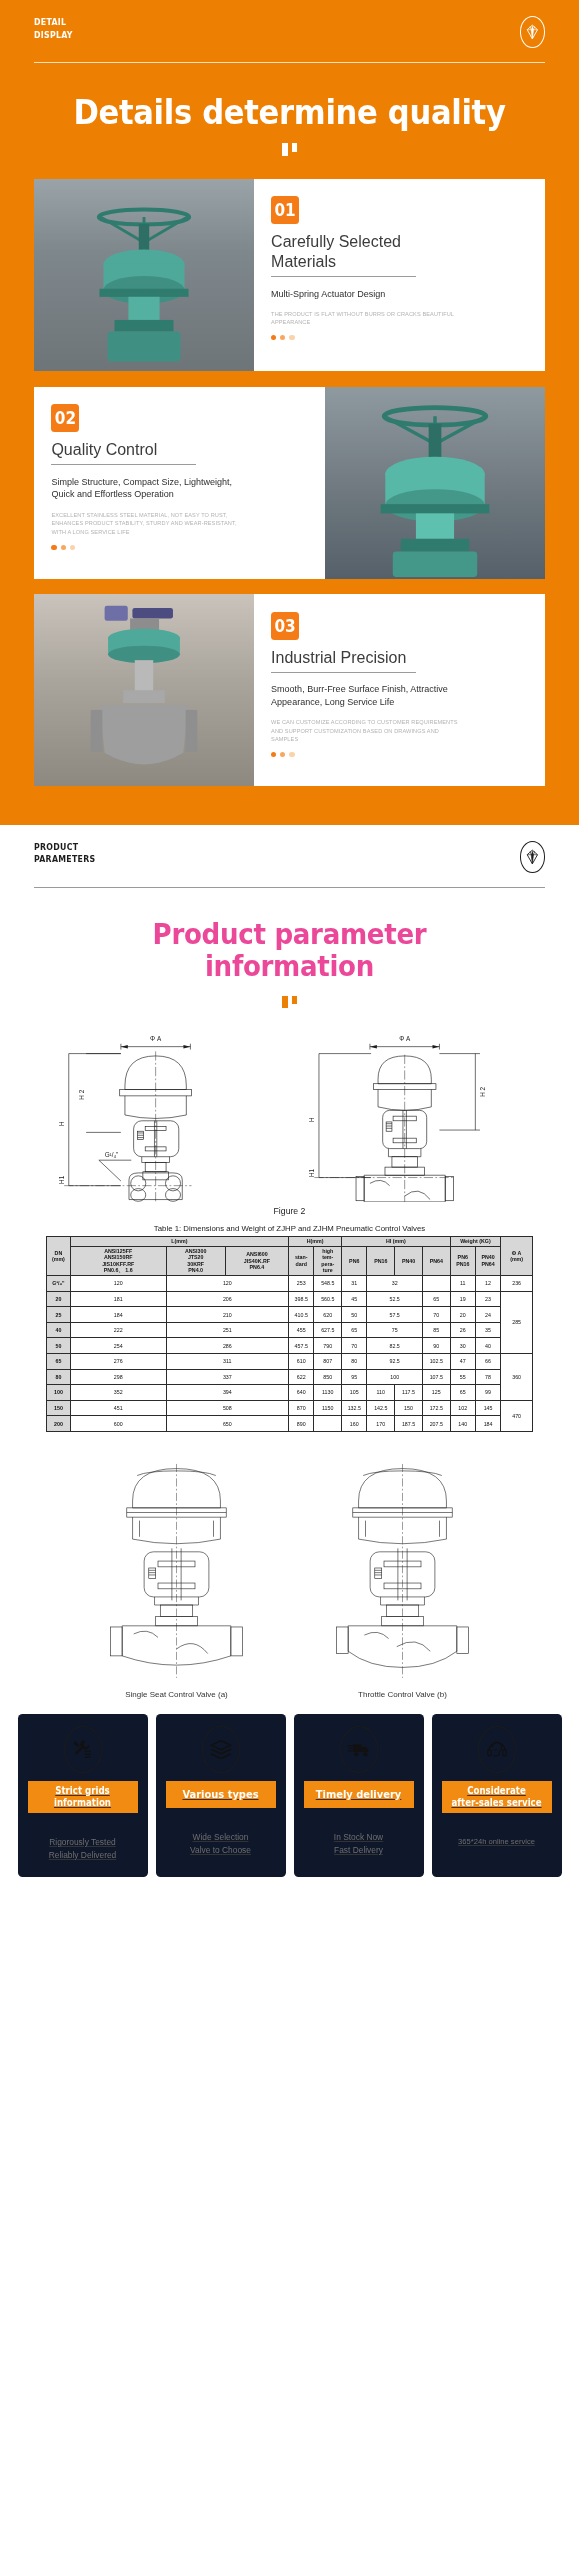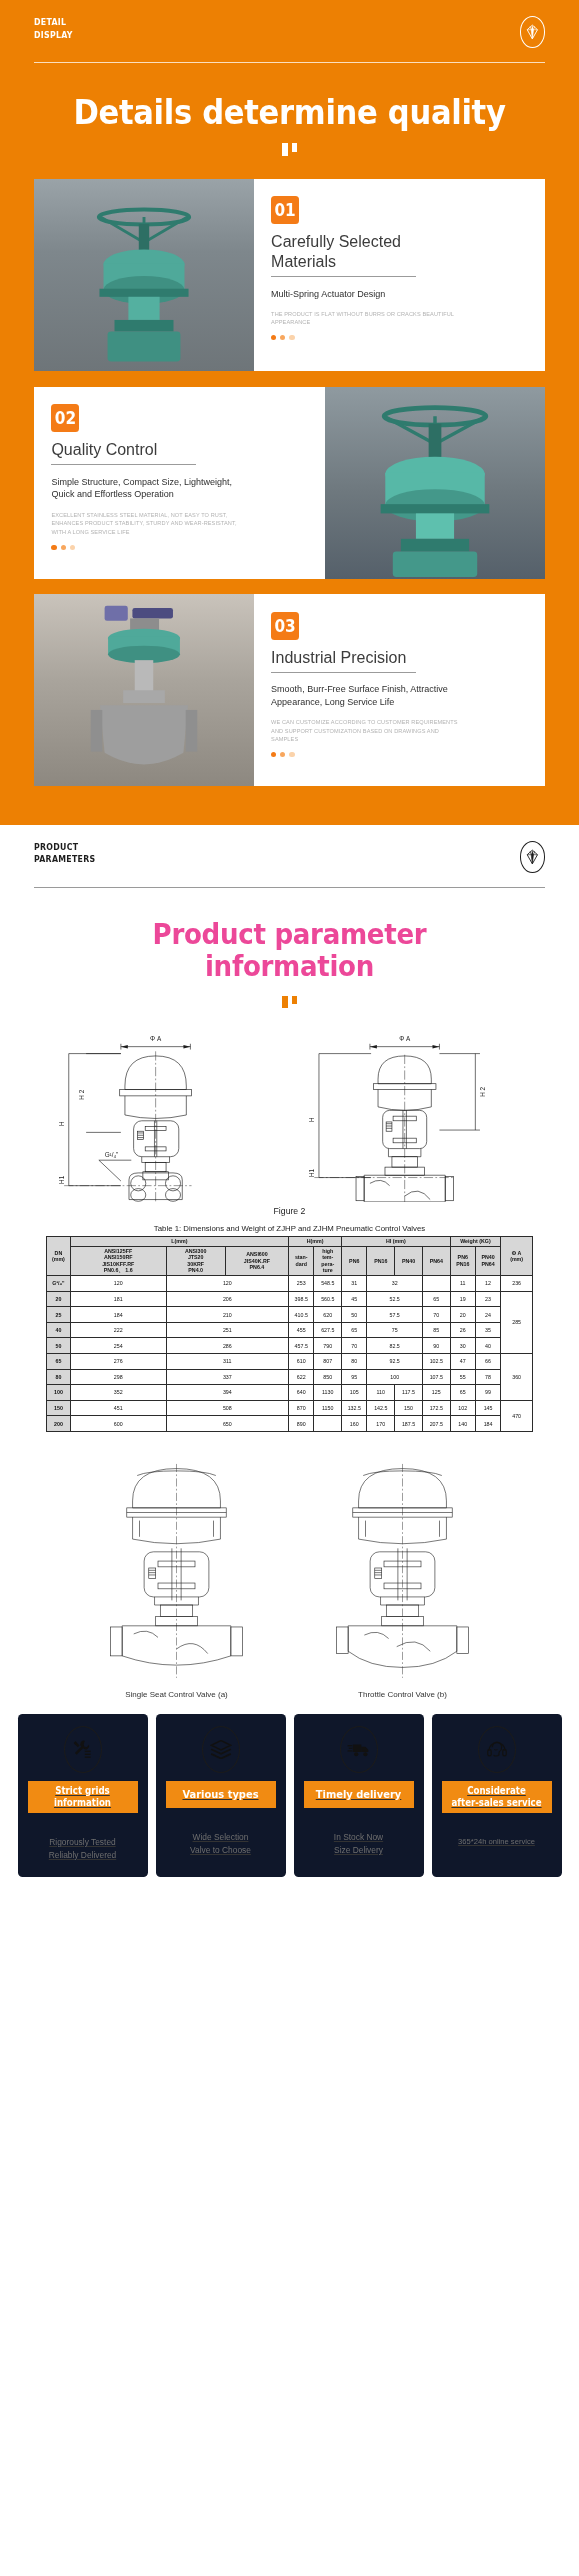--- a/index.html
+++ b/index.html
@@ -782,21 +782,21 @@
           <rect x="1" y="7" width="8" height="2.2" fill="#111"></rect>
           <rect x="3" y="11.5" width="6" height="2.2" fill="#111"></rect>
           <rect x="1" y="16" width="8" height="2.2" fill="#111"></rect>
         </svg>
       </div>
       <div class="svc-tag one-line">
         <div>Timely delivery</div>
       </div>
       <div class="svc-text">
         <div>In Stock Now</div>
-        <div>Size Delivery</div>
+        <div>Fast Delivery</div>
       </div>
     </div>
 
     <div class="svc">
       <div class="svc-icon-ring">
         <svg width="22" height="21" viewBox="0 0 38 36" aria-hidden="true">
           <path d="M5 20 a14 14 0 0 1 28 0" fill="none" stroke="#111" stroke-width="2.2"></path>
           <rect x="3" y="18" width="6" height="11" rx="3" fill="none" stroke="#111" stroke-width="2.2"></rect>
           <rect x="29" y="18" width="6" height="11" rx="3" fill="none" stroke="#111" stroke-width="2.2"></rect>
           <path d="M11 14 a8 9 0 0 1 16 0 a8 9 0 0 1-4 8 l-1 5" fill="none" stroke="#111" stroke-width="2"></path>

